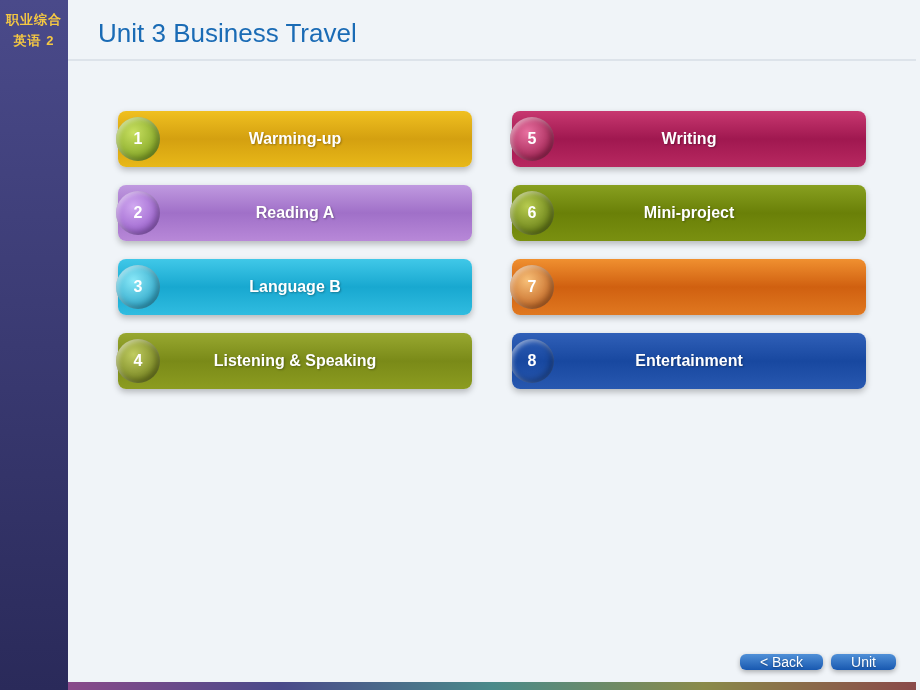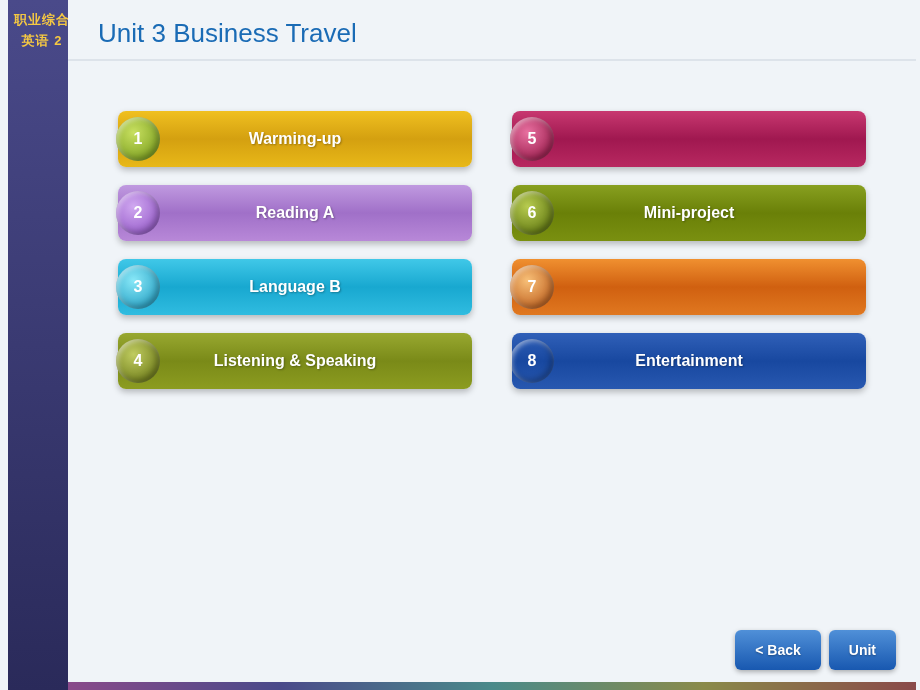--- a/index.html
+++ b/index.html
@@ -8,21 +8,21 @@
       height: 690px;
       background: #f0f4f8;
       font-family: Arial, sans-serif;
       overflow: hidden;
       position: relative;
     }
 
     
     #sidebar {
       position: absolute;
-      left: 8px; top: 0;
+      left: 0; top: 0;
       width: 68px;
       height: 690px;
       background: linear-gradient(180deg, #4a4a8a 0%, #2a2a5a 100%);
       display: flex;
       flex-direction: column;
       align-items: center;
       justify-content: flex-start;
       padding-top: 10px;
     }
     #sidebar-text {
@@ -170,26 +170,26 @@
     
     #bottom-nav {
       position: absolute;
       bottom: 20px;
       right: 20px;
       display: flex;
       gap: 8px;
     }
 
     .nav-btn {
-      padding: 12px 20px;
+      padding: 0 20px;
       border-radius: 6px;
       border: none;
       cursor: pointer;
       font-size: 14px;
-      font-weight: bold;
+      font-weight: normal;
       color: white;
       background: linear-gradient(180deg, #5090d8, #1858b0);
       box-shadow: 0 2px 5px rgba(0,0,0,0.3);
       text-shadow: 0 1px 2px rgba(0,0,0,0.3);
     }
 
     
     #bottom-strip {
       position: absolute;
       bottom: 0;
@@ -215,20 +215,21 @@
   </div>
 
   <div id="button-grid">
 
     <button class="menu-btn btn-1">
       <span class="btn-number">1</span>
       <span class="btn-label">Warming-up</span>
     </button>
     <button class="menu-btn btn-5">
       <span class="btn-number">5</span>
+      <span class="btn-label">Writing</span>
     </button>
 
     <button class="menu-btn btn-2">
       <span class="btn-number">2</span>
       <span class="btn-label">Reading  A</span>
     </button>
     <button class="menu-btn btn-6">
       <span class="btn-number">6</span>
       <span class="btn-label">Mini-project</span>
     </button>

